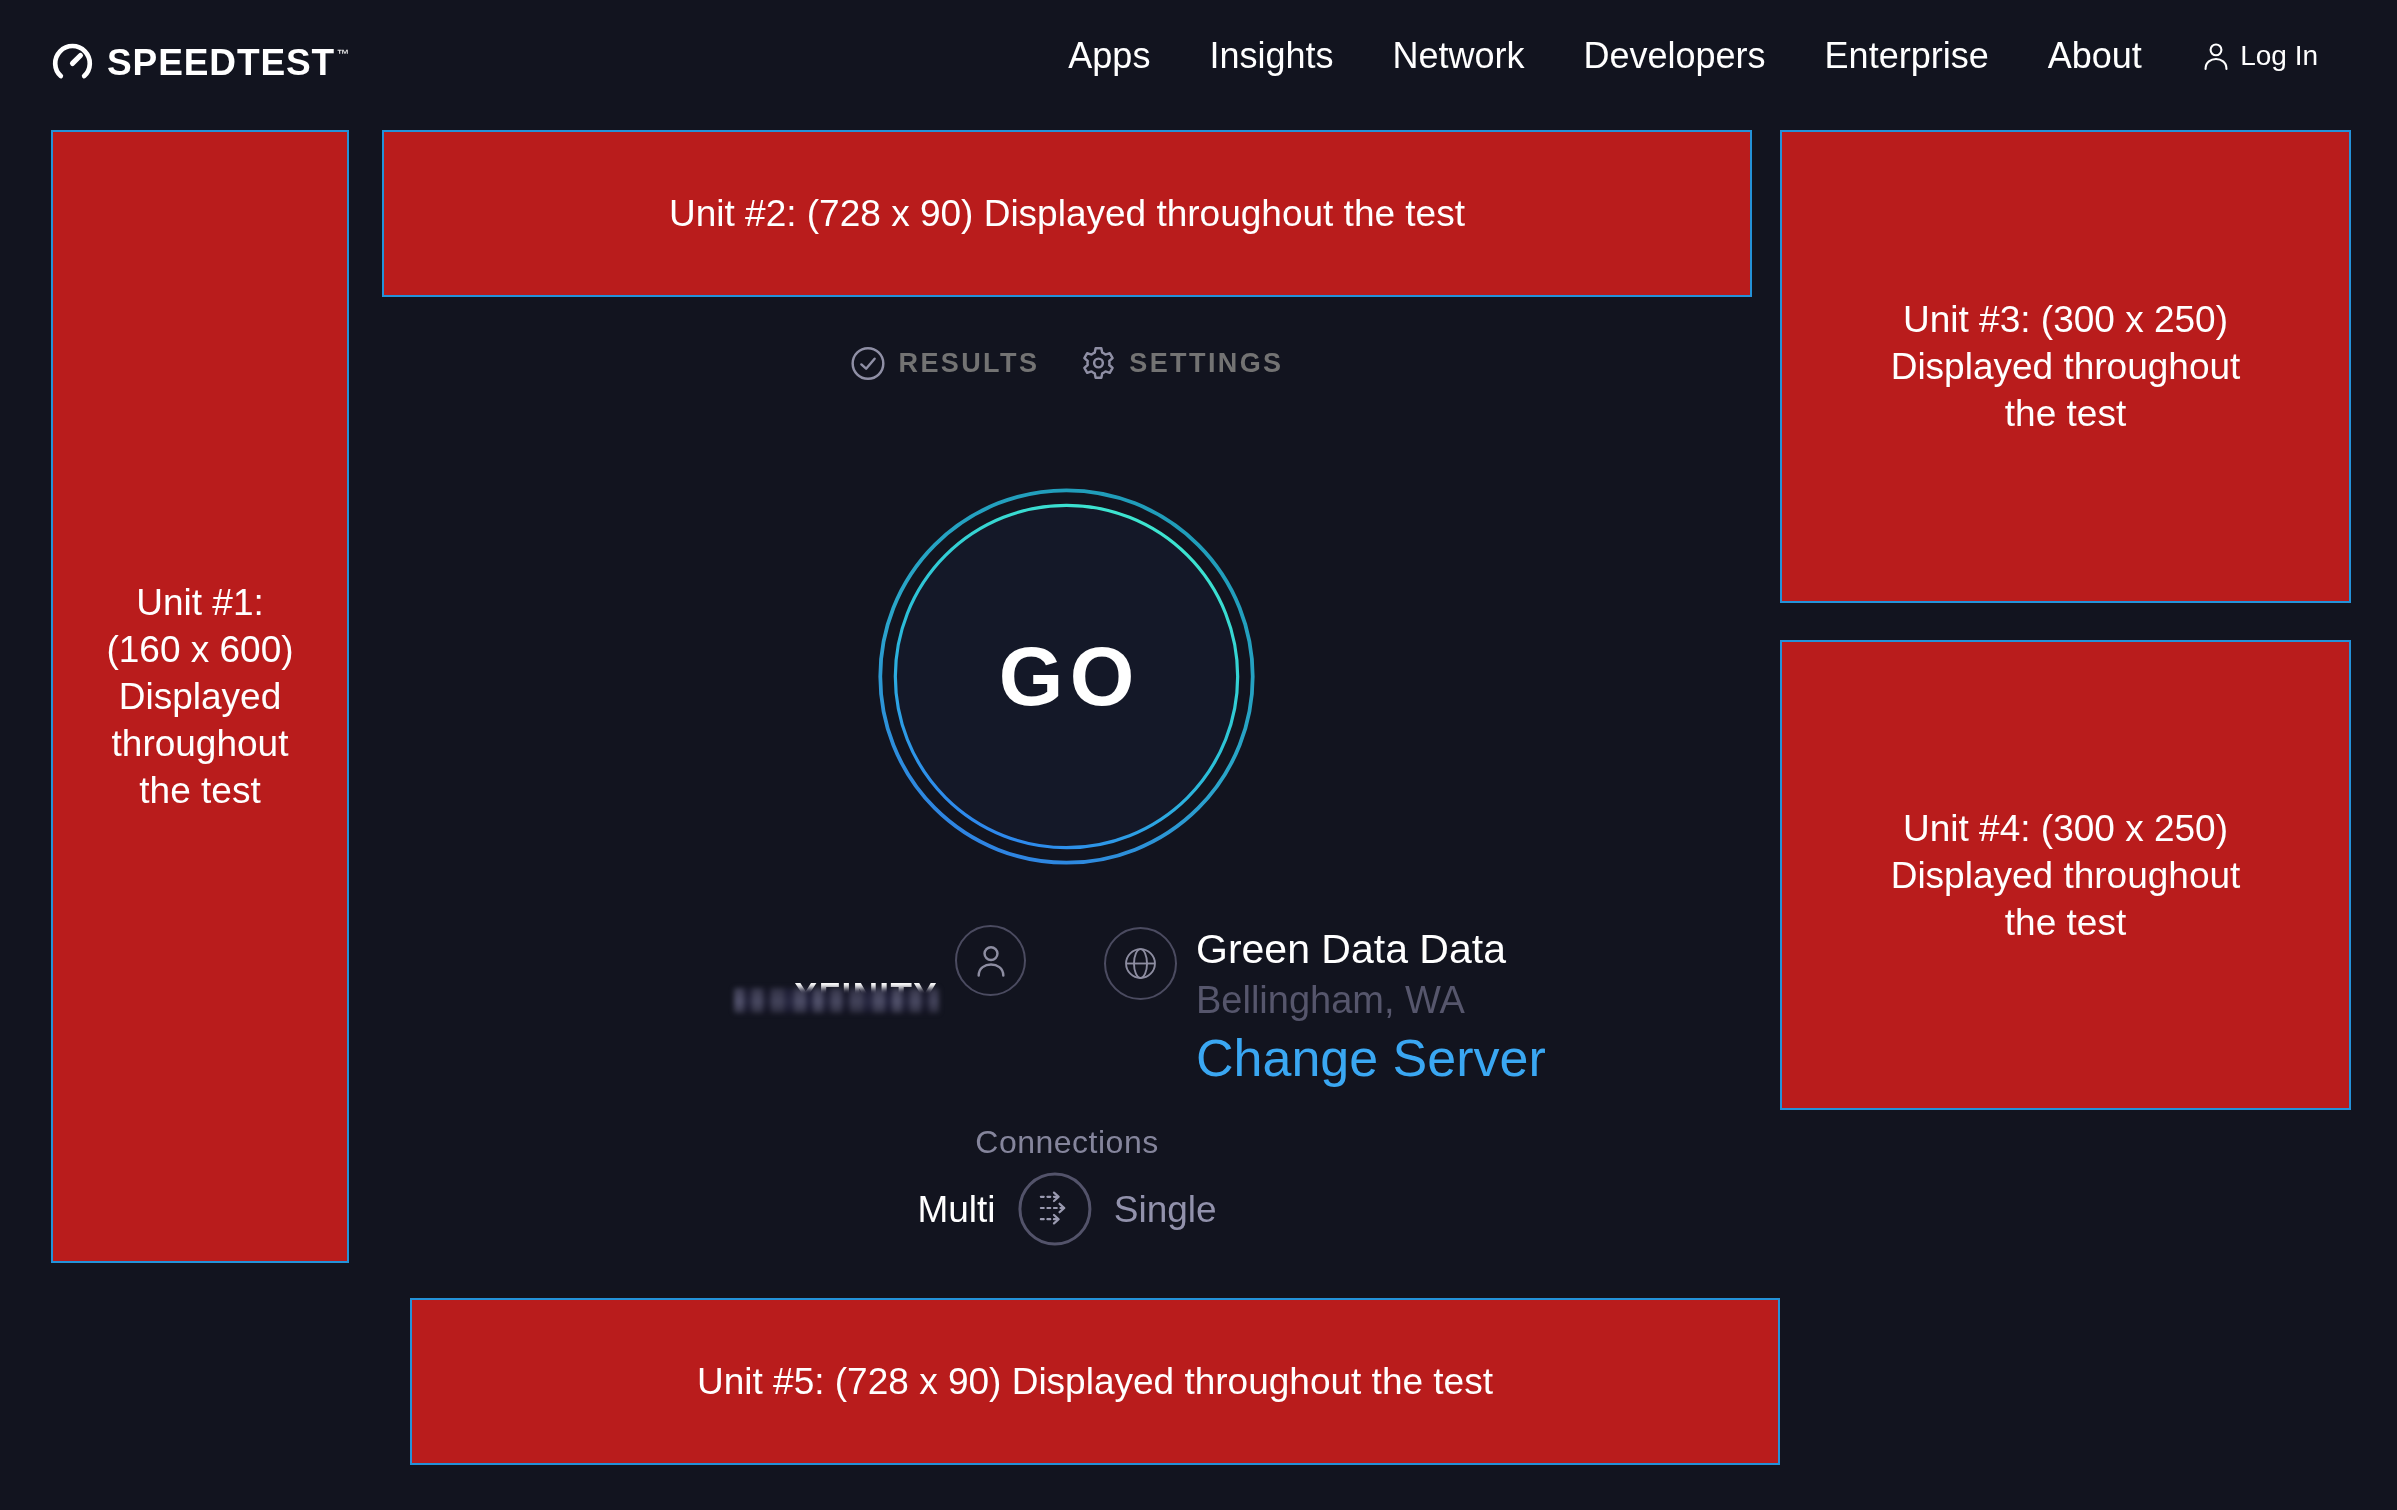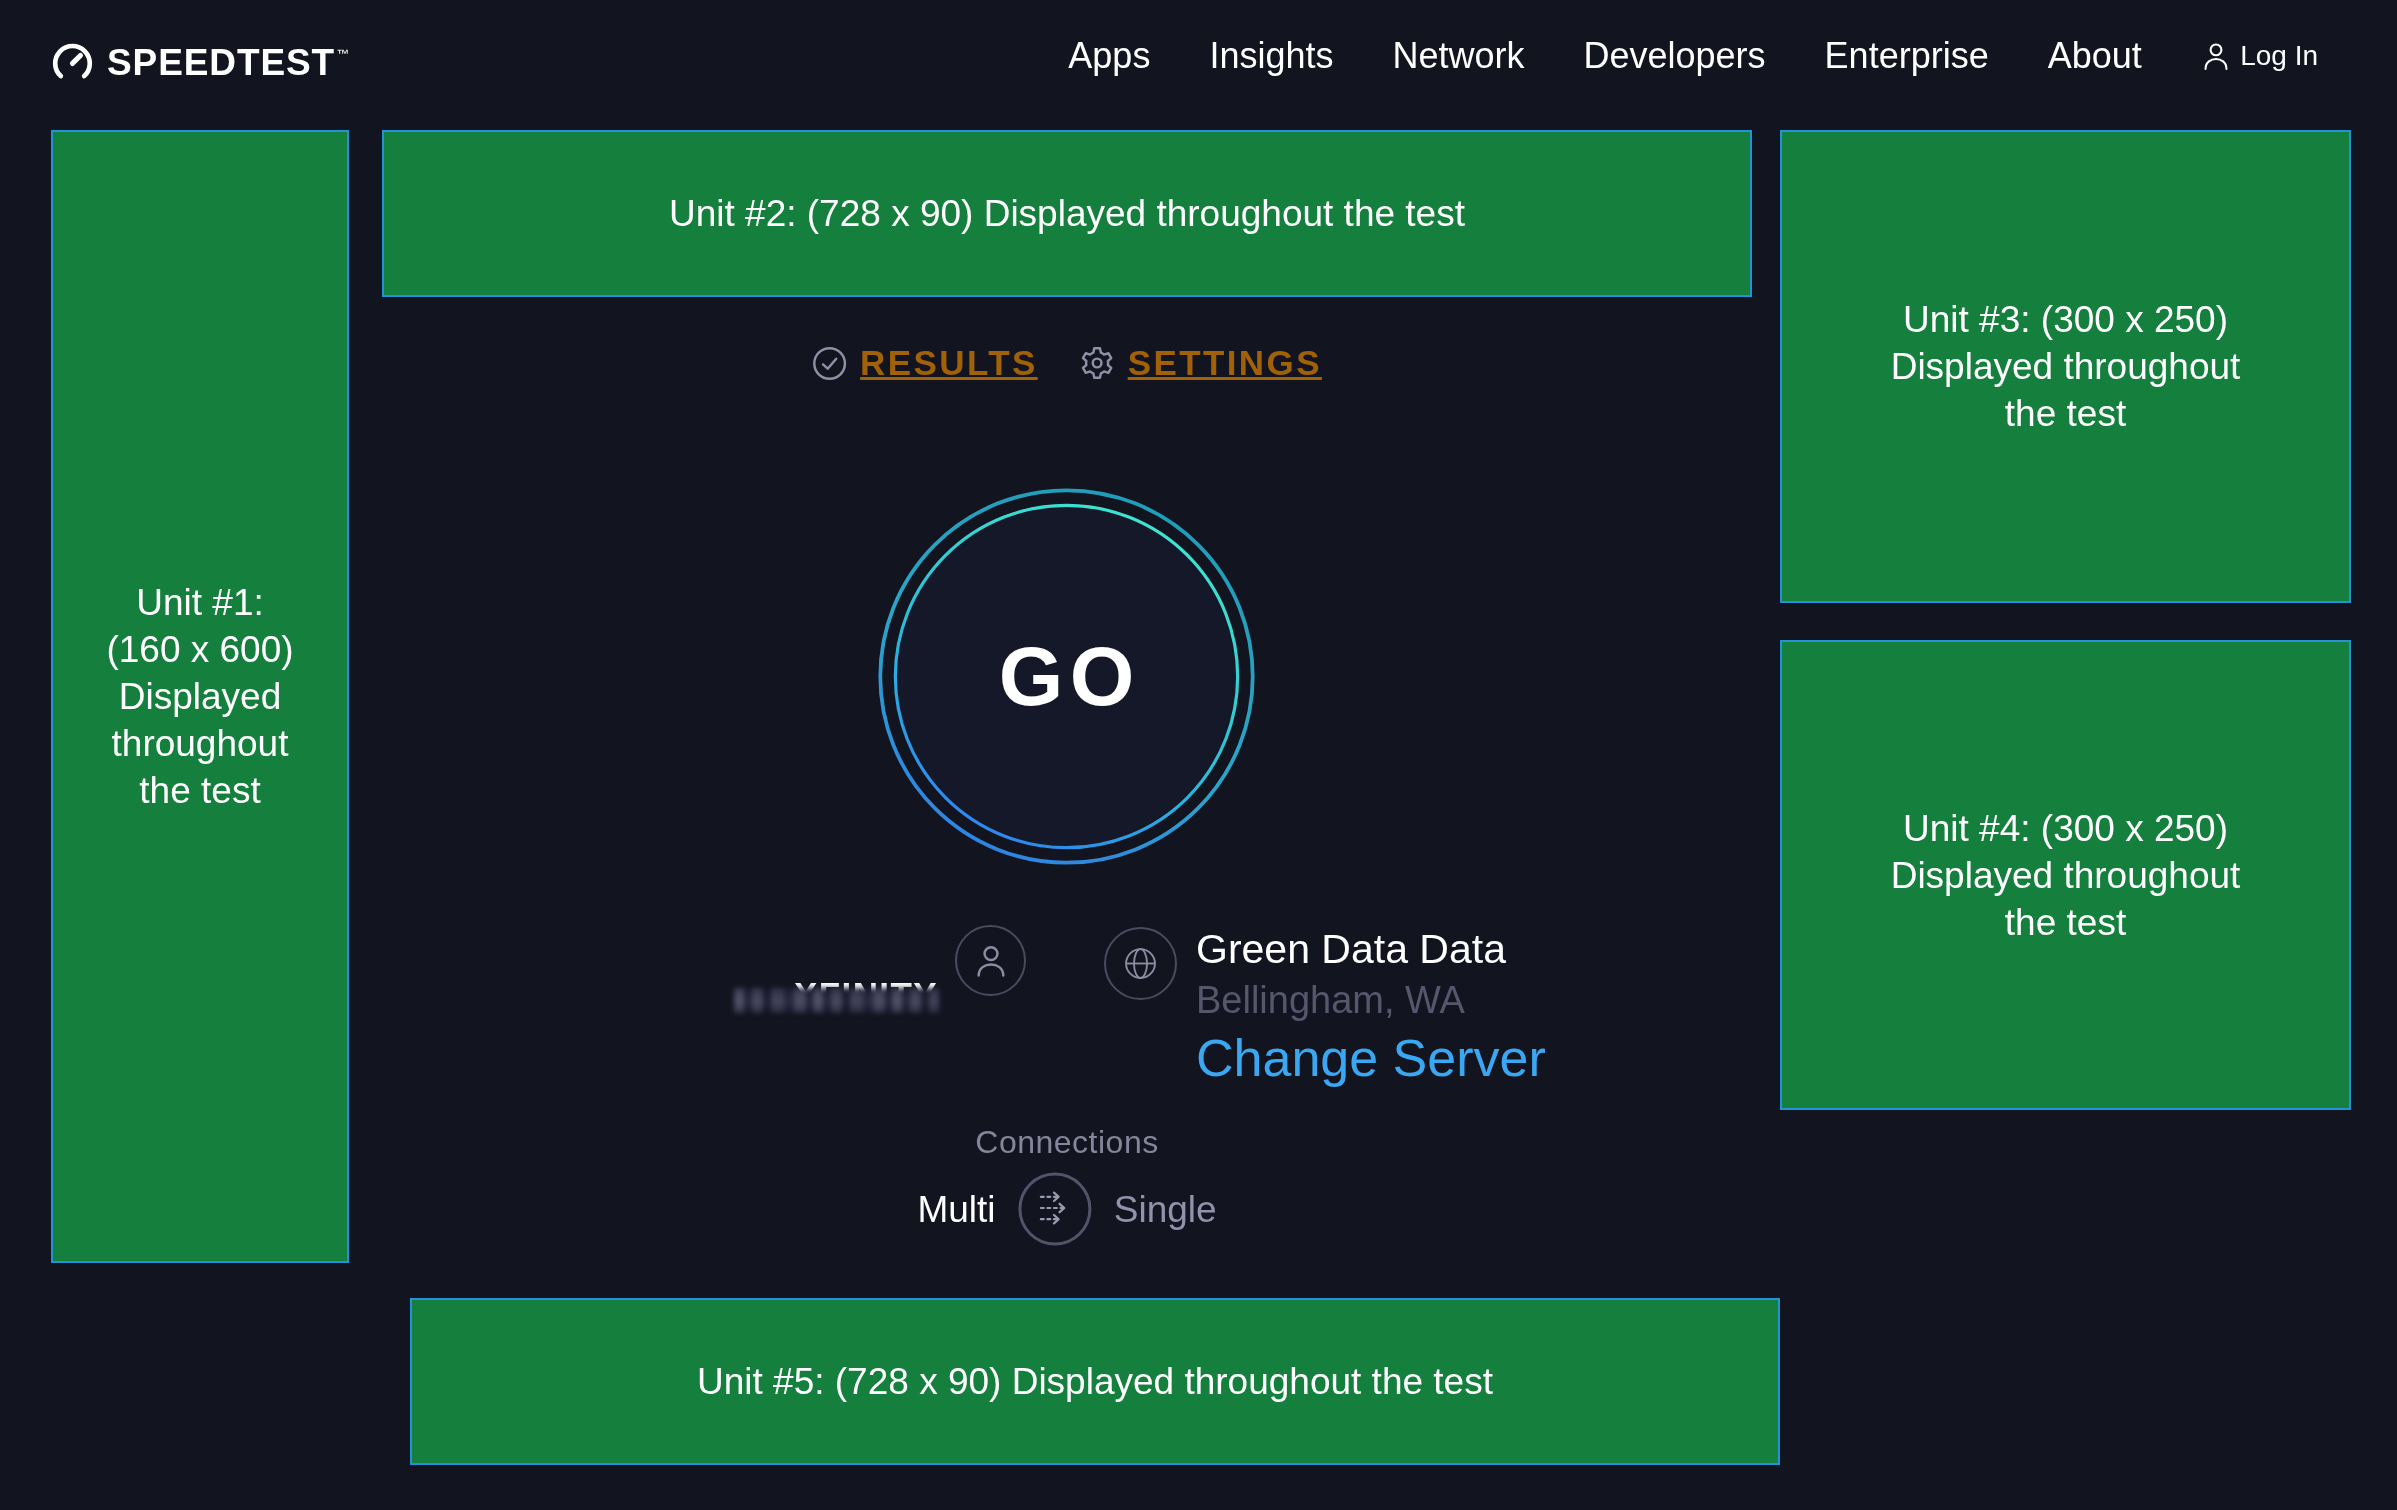--- a/index.html
+++ b/index.html
@@ -17,38 +17,38 @@
   .logo svg{display:block;}
   .logo-text{font-size:37px;font-weight:700;letter-spacing:0.9px;color:#fff;line-height:1;}
   .logo-tm{font-size:12.2px;vertical-align:17px;opacity:.85;margin-left:1.9px;}
   .nav{position:absolute;right:79px;top:0;height:111px;display:flex;align-items:center;gap:59px;}
   .nav-item{font-size:36px;color:#fff;cursor:pointer;white-space:nowrap;}
   .login{display:flex;align-items:center;gap:9.4px;cursor:pointer;font-size:28px;color:#fff;}
   .login svg{display:block;}
   
   .ad{
     position:absolute;box-sizing:border-box;
-    background:#15803d;border:2.8px solid #2492d8;
+    background:#b91c1c;border:2.8px solid #2492d8;
     display:flex;flex-direction:column;align-items:center;justify-content:center;
     text-align:center;color:#ffffff;font-size:37px;line-height:47px;
     font-family:"Liberation Sans",sans-serif;
   }
   .ad-1{left:51px;top:130px;width:298px;height:1133px;}
   .ad-2{left:382px;top:130px;width:1370px;height:167px;}
   .ad-3{left:1780px;top:130px;width:571px;height:473px;}
   .ad-4{left:1780px;top:640px;width:571px;height:470px;}
   .ad-5{left:382px;top:1298px;width:1370px;height:167px;margin-left:28px;}
   
   .tabs{
     position:absolute;left:1067px;top:363px;transform:translate(-50%,-50%);
     display:flex;align-items:center;gap:41px;
   }
   .tab{display:flex;align-items:center;gap:13px;cursor:pointer;}
   .tab-icon{color:#8f8fa5;display:flex;}
-  .tab-label{font-size:35px;font-weight:700;letter-spacing:2.4px;color:#a16207;text-decoration:underline;}
+  .tab-label{font-size:27px;font-weight:700;letter-spacing:2.4px;color:#737373;}
   
   .go-wrap{position:absolute;left:869px;top:479px;width:395px;height:395px;cursor:pointer;}
   .go-wrap svg{position:absolute;left:0;top:0;}
   .go-label{
     position:absolute;left:0;top:0;width:395px;height:395px;
     display:flex;align-items:center;justify-content:center;
     font-size:83px;font-weight:700;letter-spacing:6.6px;color:#fff;
     padding-left:6.6px;box-sizing:border-box;
   }
   

